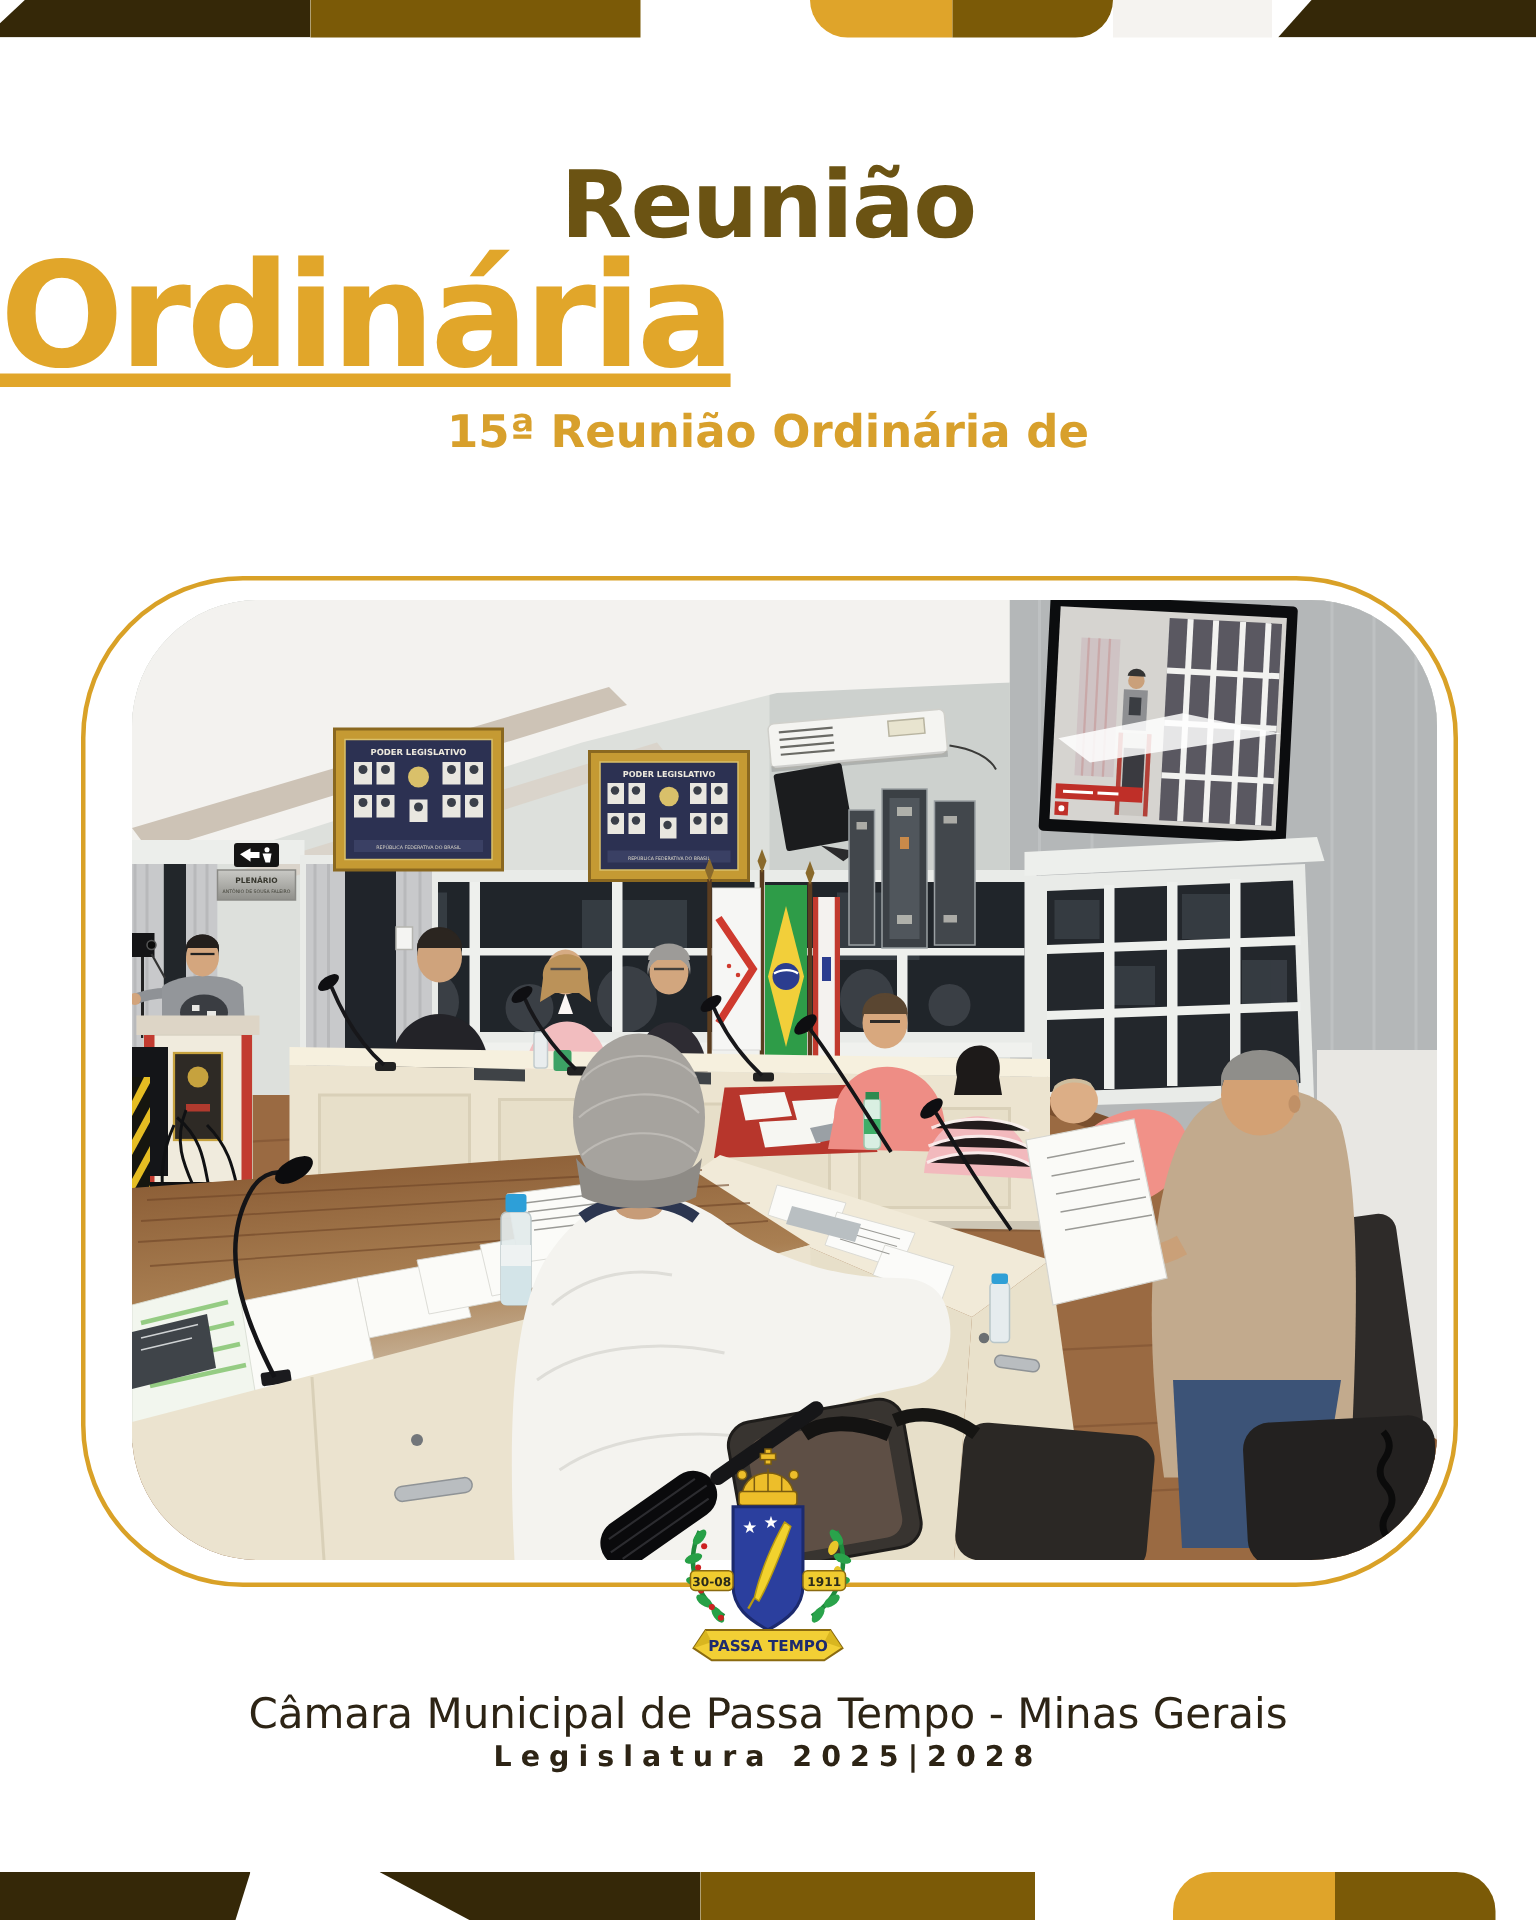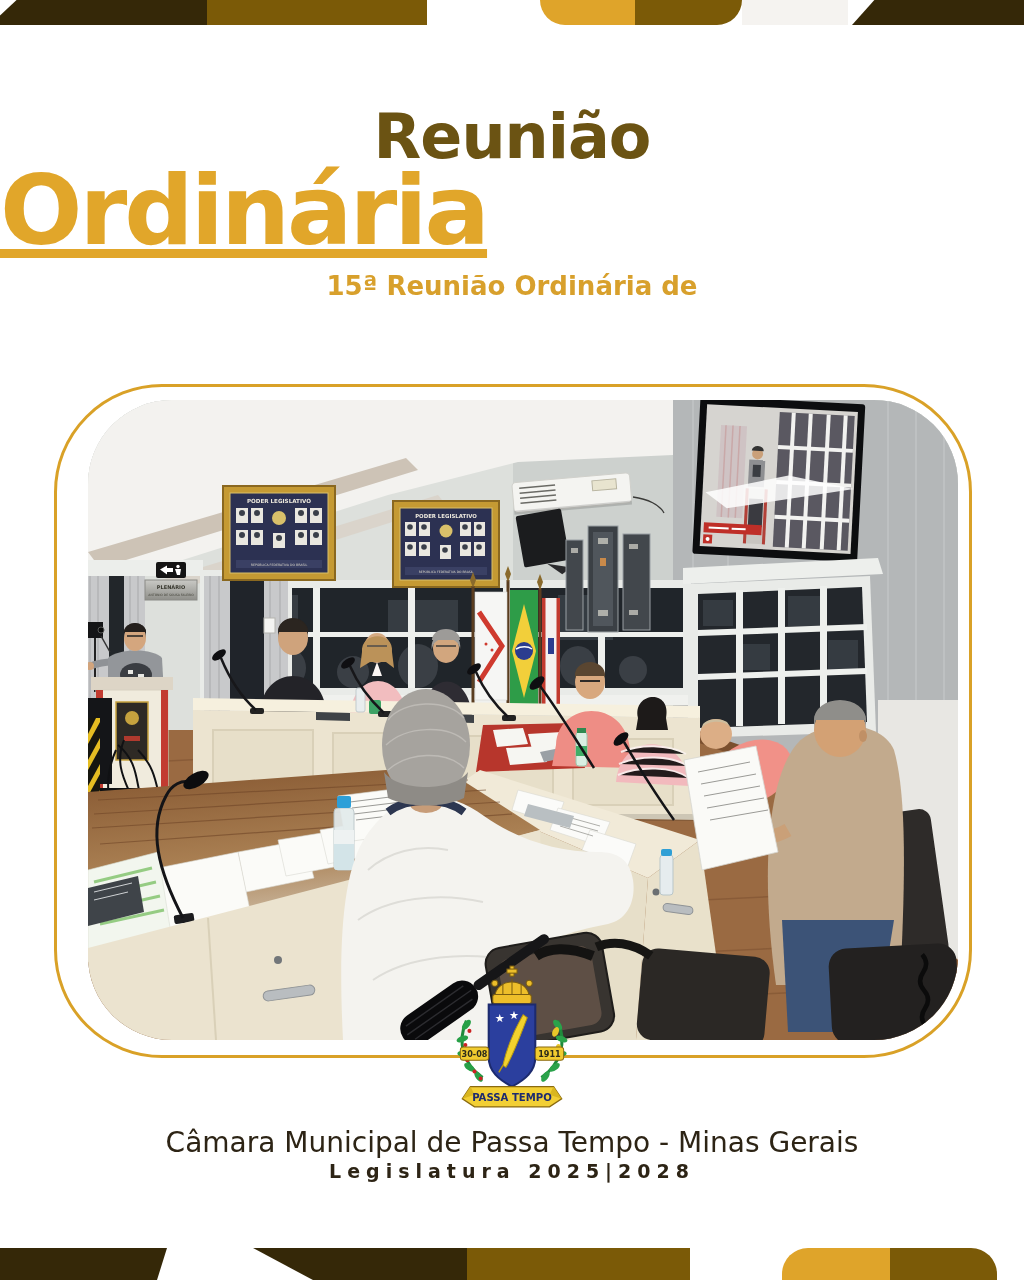--- a/index.html
+++ b/index.html
@@ -23,21 +23,21 @@
   .bb2{left:253px;width:214px;clip-path:polygon(0 0,100% 0,100% 100%,28% 100%);}
   .bb3{left:467px;width:223px;}
   .bb4{left:782px;width:108px;border-top-left-radius:26px;}
   .bb5{left:890px;width:107px;border-top-right-radius:26px;}
   
   .ttl-sm{position:absolute;left:0;right:0;top:106px;text-align:center;
           font-size:62px;font-weight:800;color:#6b5313;letter-spacing:-1px;line-height:1;}
   .ttl-lg{position:absolute;left:0;right:0;top:162px;text-align:left;
           font-size:97px;font-weight:800;color:#e1a62a;letter-spacing:-3px;line-height:1;text-decoration:underline;}
   .subttl{position:absolute;left:0;right:0;top:272px;text-align:center;
-          font-size:26px;font-weight:700;color:#d8a02c;line-height:1.12;}
+          font-size:30px;font-weight:700;color:#d8a02c;line-height:1.12;}
   
   .photo-frame{position:absolute;left:54px;top:384px;width:912px;height:668px;
                border:3px solid #d9a127;border-radius:108px;}
   .photo{position:absolute;left:88px;top:400px;width:870px;height:640px;
          border-radius:84px;overflow:hidden;background:#c9ccc9;}
   
   .crest{position:absolute;left:436px;top:964px;width:152px;height:152px;}
   
   .ft1{position:absolute;left:0;right:0;top:1126px;text-align:center;
        font-size:28px;font-weight:400;color:#2d2415;}

